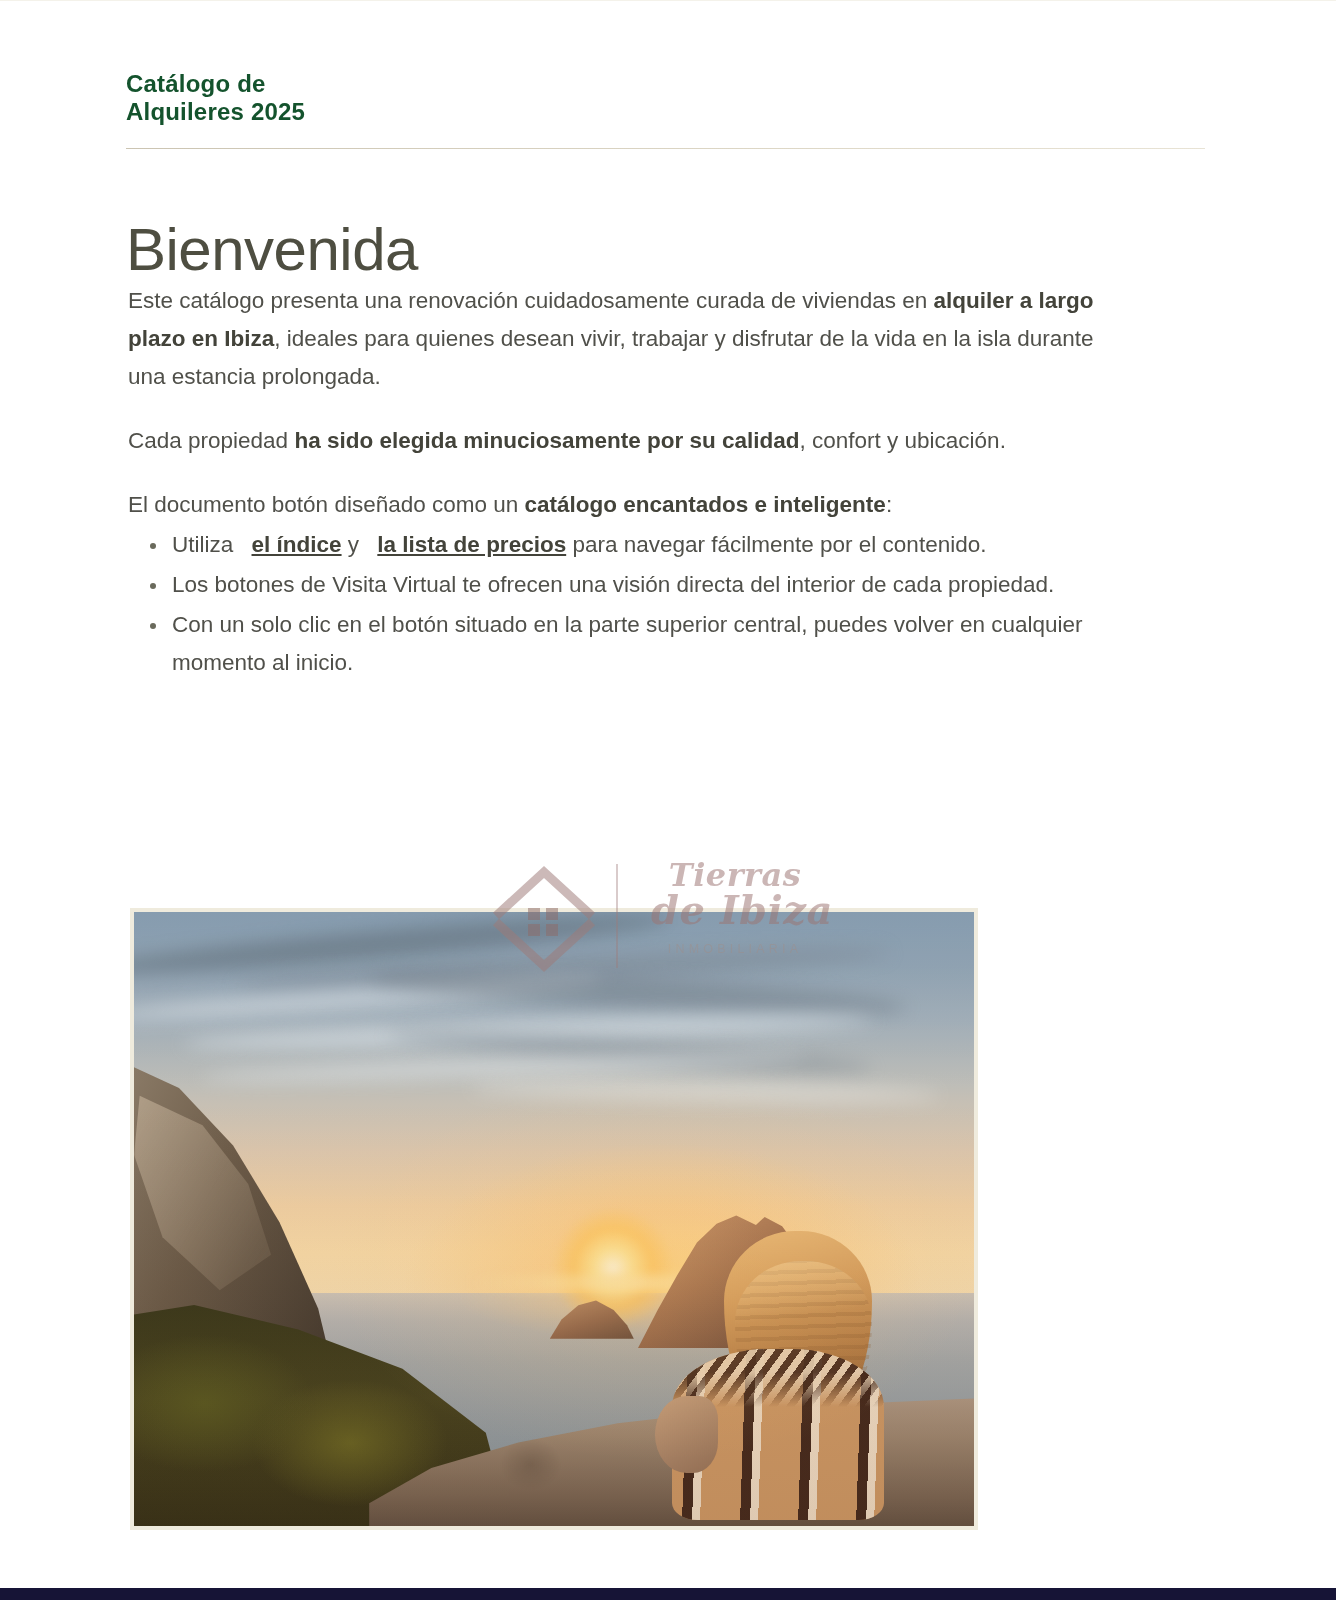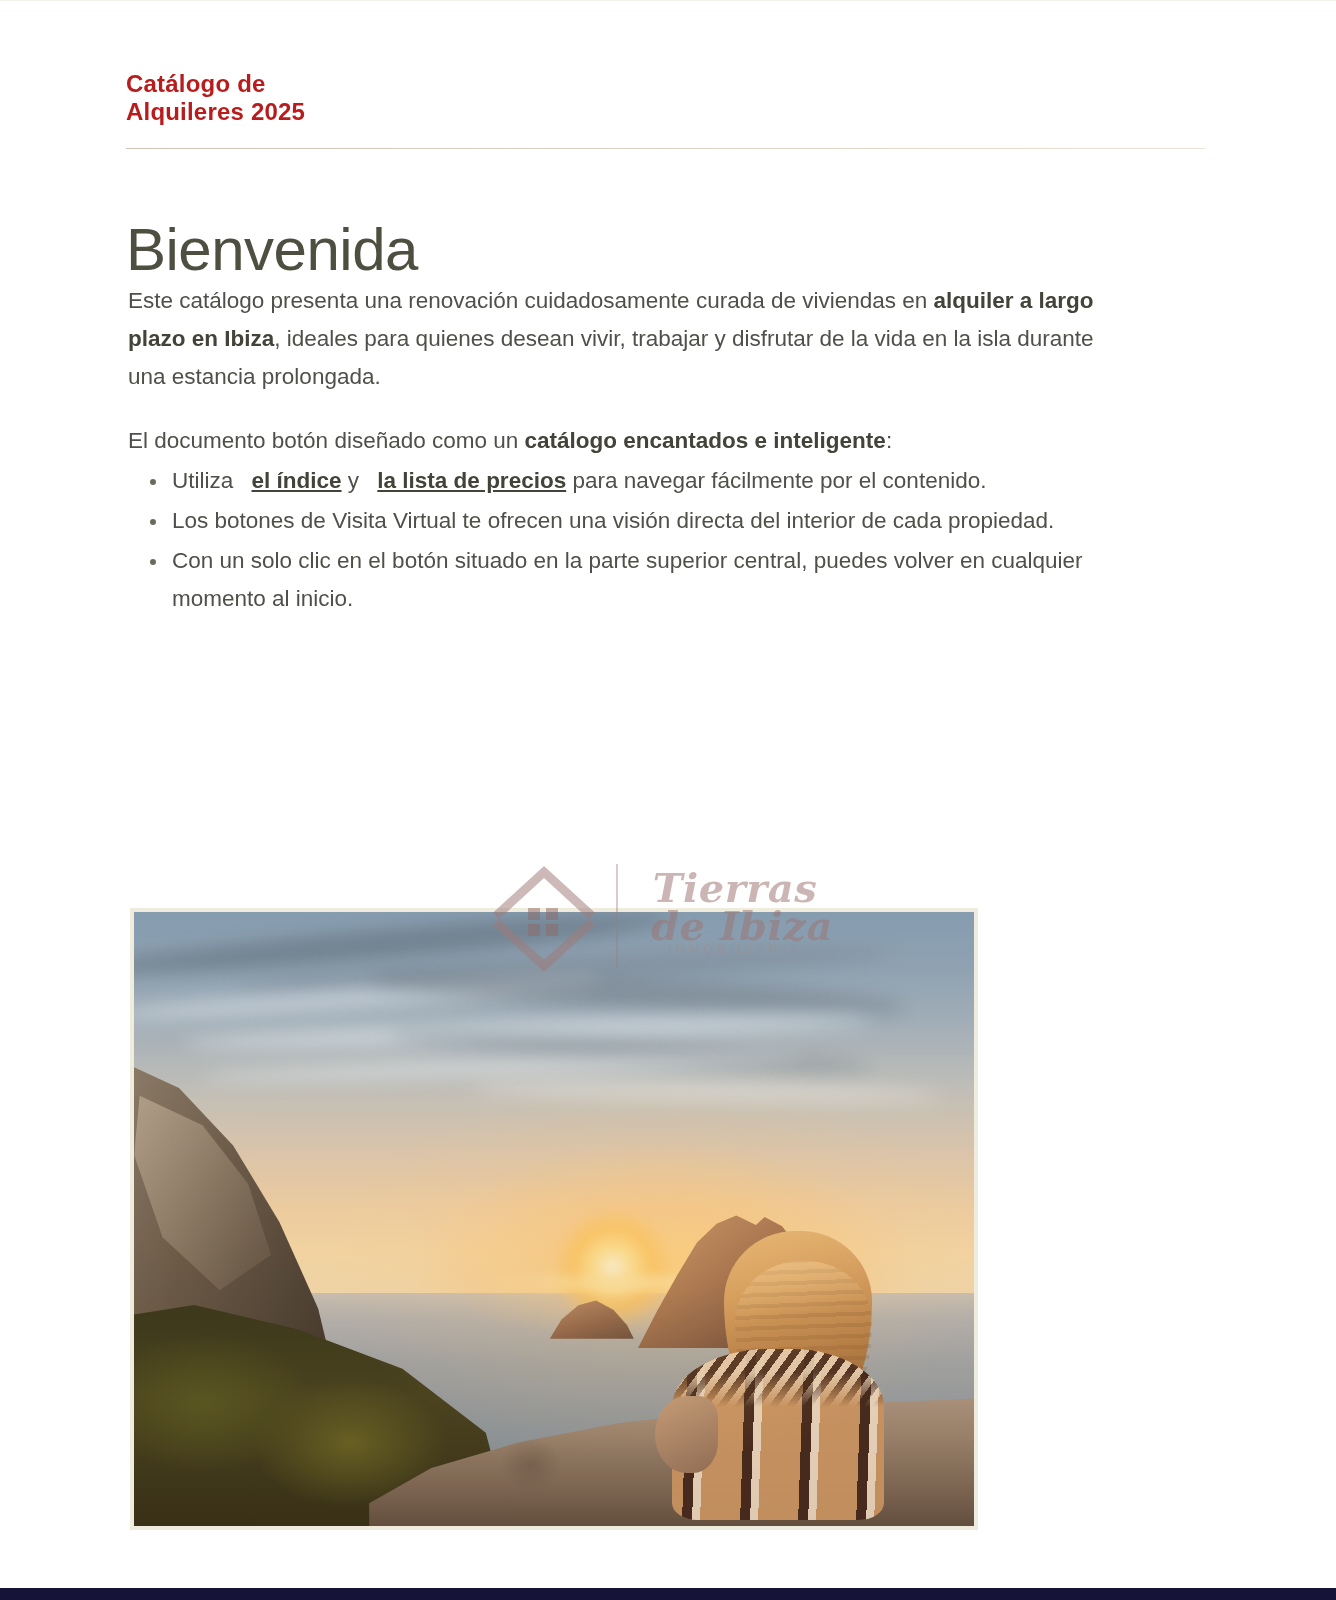--- a/index.html
+++ b/index.html
@@ -26,21 +26,21 @@
 
   
   .kicker {
     position: absolute;
     left: 126px;
     top: 70px;
     font-size: 24px;
     font-weight: 700;
     line-height: 1.18;
     letter-spacing: 0.2px;
-    color: #b91c1c;
+    color: #14532d;
     white-space: pre-line;
   }
 
   .rule {
     position: absolute;
     left: 126px;
     top: 148px;
     width: 1079px;
     height: 1px;
     background: linear-gradient(to right, #cbc4b2 0%, #ddd7c6 60%, #e8e3d5 100%);
@@ -376,21 +376,21 @@
     top: 2px;
     width: 206px;
     font-family: "DejaVu Serif", serif;
     font-style: italic;
     font-weight: 700;
     color: #9c7573;
     line-height: 0.96;
     text-align: center;
     letter-spacing: 0.5px;
   }
-  .wm-line1 { font-size: 40px; margin-top: 9px; }
+  .wm-line1 { font-size: 32px; }
   .wm-line2 { font-size: 40px; margin-left: 14px; }
   .wm-sub {
     position: absolute;
     left: 146px;
     top: 84px;
     width: 206px;
     text-align: center;
     font-size: 12.5px;
     letter-spacing: 4.2px;
     color: #9c8f8d;
@@ -424,20 +424,21 @@
 Alquileres 2025</div>
 
   <div class="rule"></div>
 
   <h1 class="page-title">Bienvenida</h1>
 
   <div class="body">
 
     <p><span>Este catálogo presenta una renovación cuidadosamente curada de viviendas en </span><b>alquiler a largo plazo en Ibiza</b><span>, ideales para quienes desean vivir, trabajar y disfrutar de la vida en la isla durante una estancia prolongada.</span></p>
 
+    <p><span>Cada propiedad </span><b>ha sido elegida minuciosamente por su calidad</b><span>, confort y ubicación.</span></p>
 
     <p class="tight"><span>El documento botón diseñado como un </span><b>catálogo encantados e inteligente</b><span>:</span></p>
 
     <ul class="bullets">
       <li><span>Utiliza </span><a class="lnk">el índice</a><span> y </span><a class="lnk">la lista de precios</a><span> para navegar fácilmente por el contenido.</span></li>
       <li><span>Los botones de Visita Virtual te ofrecen una visión directa del interior de cada propiedad.</span></li>
       <li><span>Con un solo clic en el botón situado en la parte superior central, puedes volver en cualquier momento al inicio.</span></li>
     </ul>
 
 

